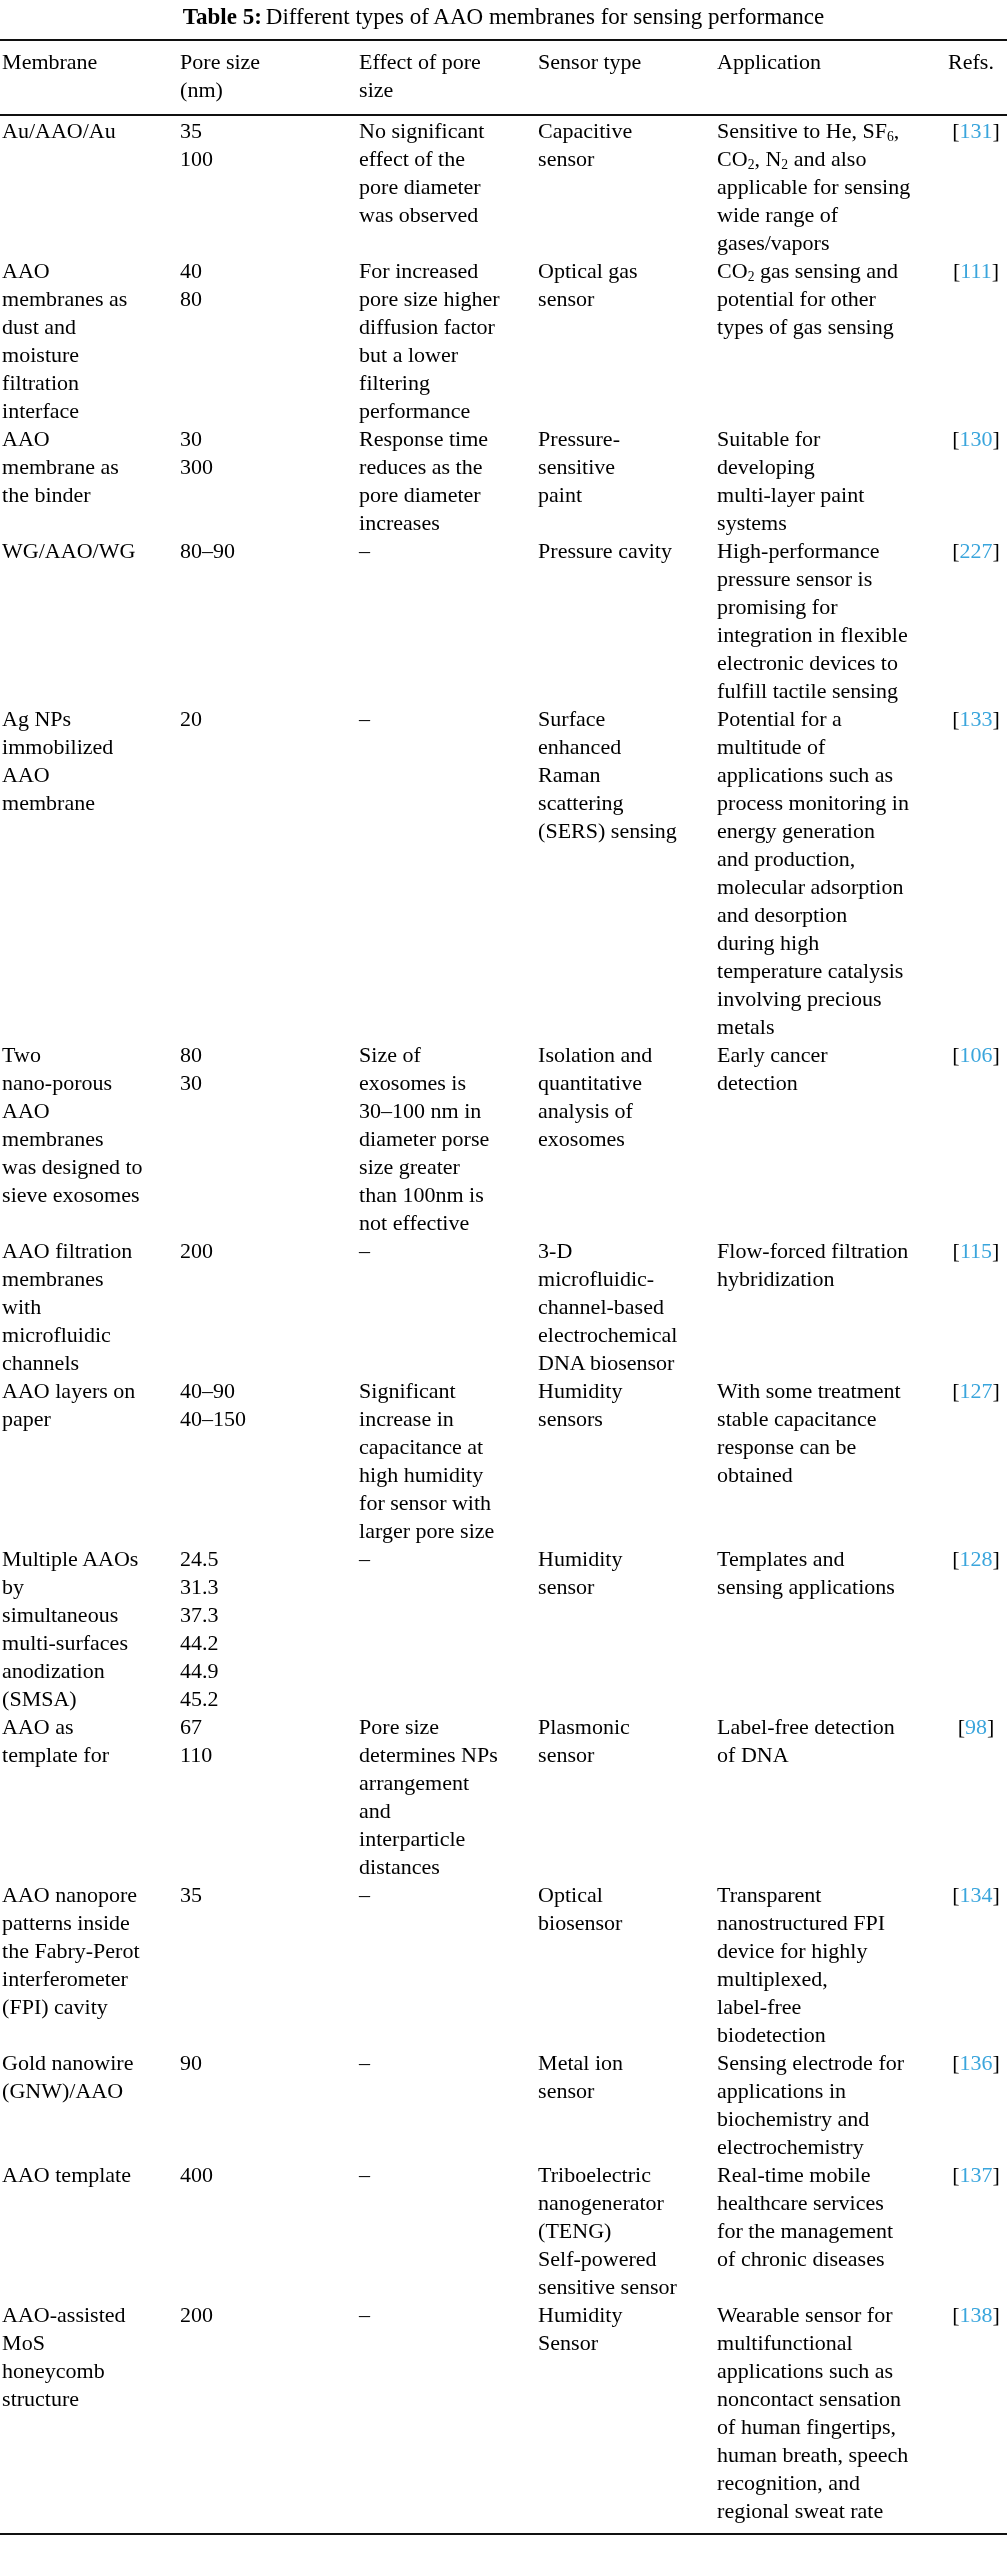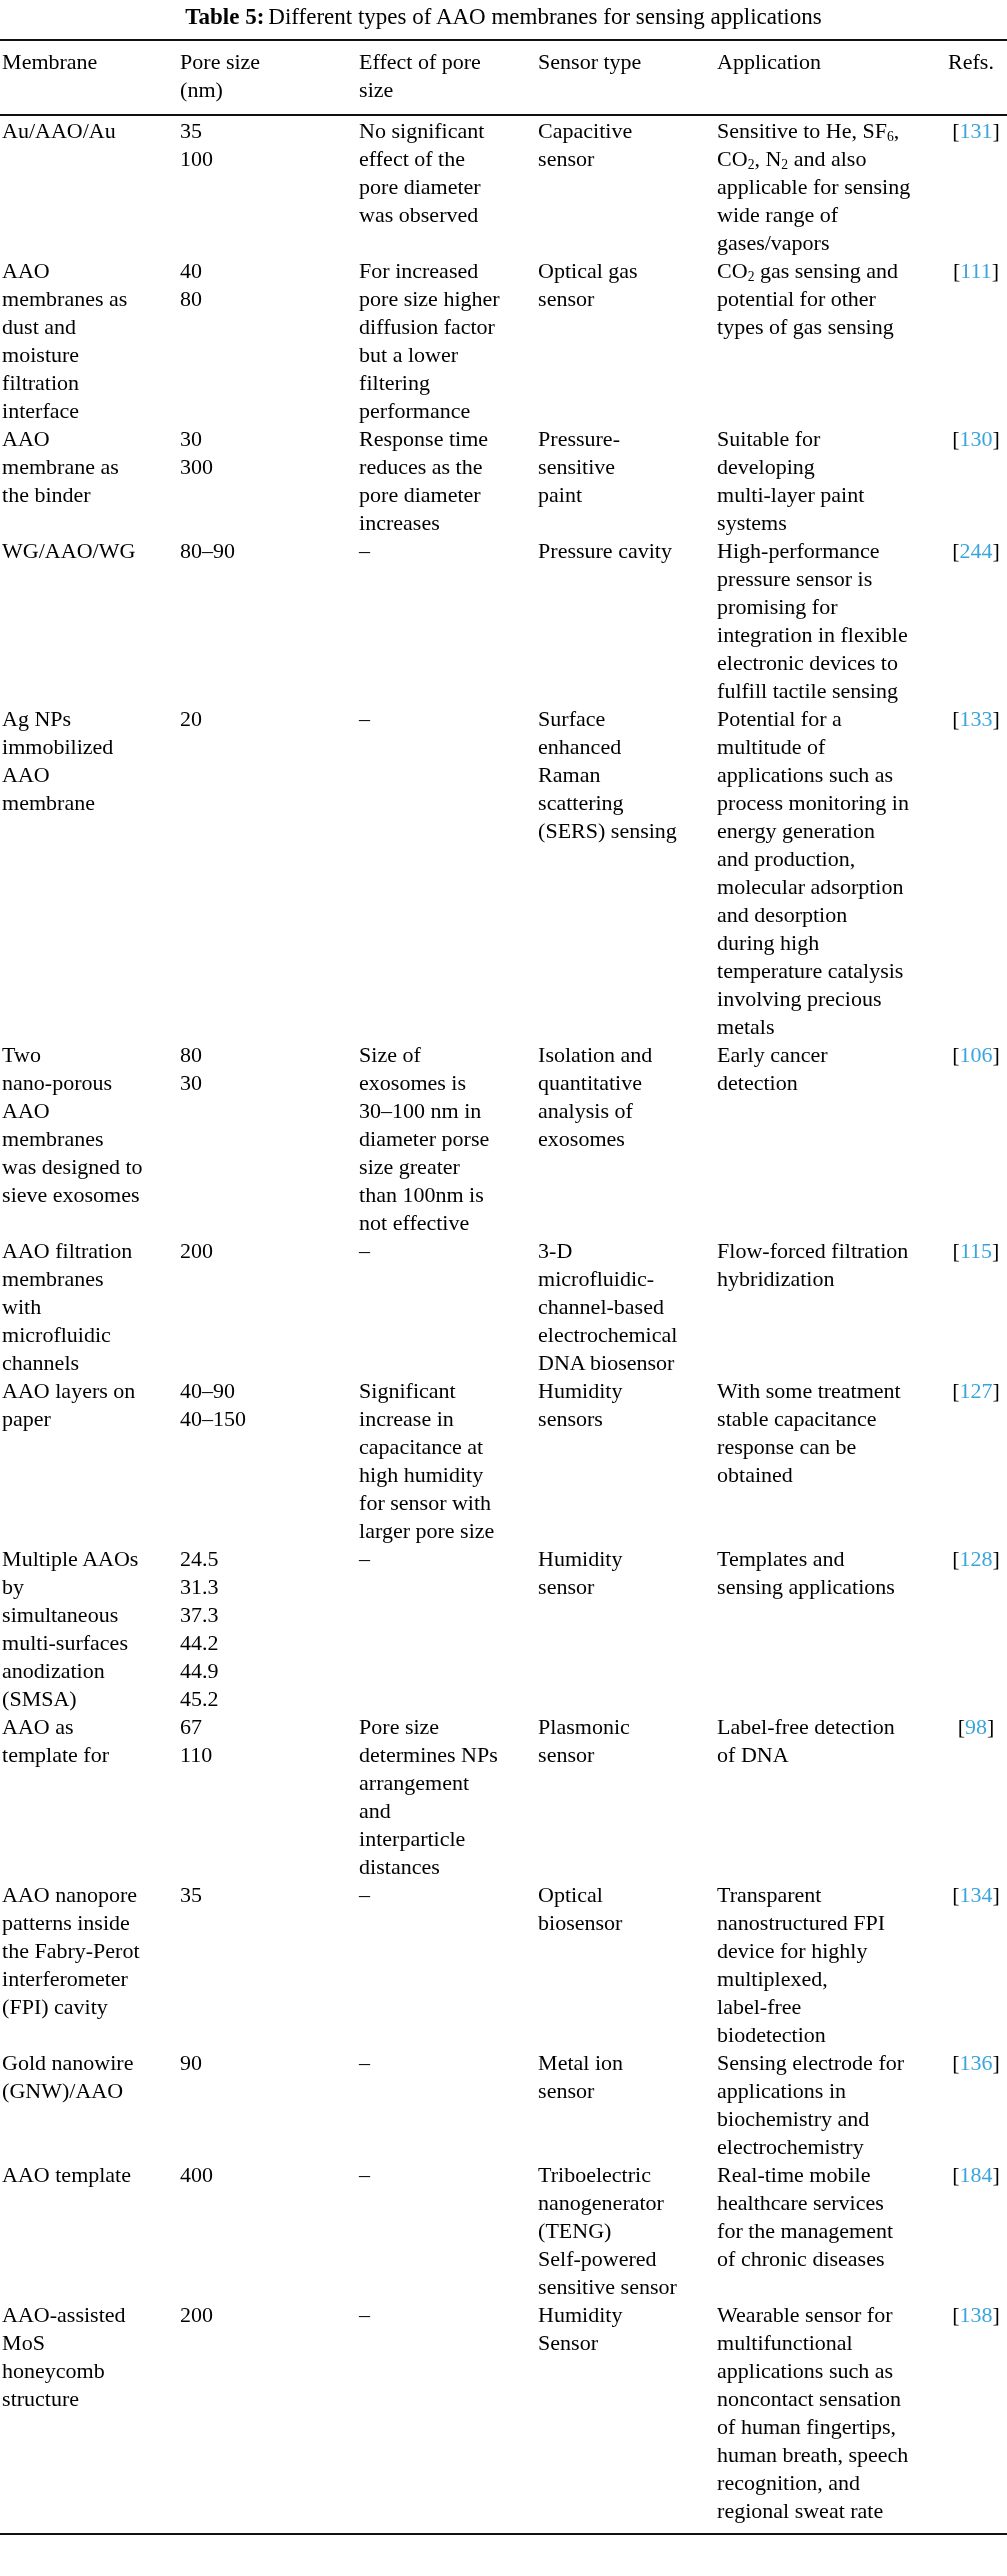--- a/index.html
+++ b/index.html
@@ -59,21 +59,21 @@
   }
   .ref-num { color: var(--ref-accent, #3aa5dc); }
   .refs-cell { text-align: center; }
 </style>
 </head>
 <body>
 
 <div class="page">
 
   <div class="caption">
-    <b>Table 5:</b><span>Different types of AAO membranes for sensing applications</span>
+    <b>Table 5:</b><span>Different types of AAO membranes for sensing performance</span>
   </div>
 
   <table class="aao">
     <colgroup>
       <col style="width:178px">
       <col style="width:179px">
       <col style="width:179px">
       <col style="width:179px">
       <col style="width:231px">
       <col style="width:61px">
@@ -115,21 +115,21 @@
     <td>Suitable for<br>developing<br>multi-layer paint<br>systems</td>
     <td class="refs-cell">[<span class="ref-num">130</span>]</td>
   </tr>
 
   <tr>
     <td>WG/AAO/WG</td>
     <td>80–90</td>
     <td>–</td>
     <td>Pressure cavity</td>
     <td>High-performance<br>pressure sensor is<br>promising for<br>integration in flexible<br>electronic devices to<br>fulfill tactile sensing</td>
-    <td class="refs-cell">[<span class="ref-num">244</span>]</td>
+    <td class="refs-cell">[<span class="ref-num">227</span>]</td>
   </tr>
 
   <tr>
     <td>Ag NPs<br>immobilized<br>AAO<br>membrane</td>
     <td>20</td>
     <td>–</td>
     <td>Surface<br>enhanced<br>Raman<br>scattering<br>(SERS) sensing</td>
     <td>Potential for a<br>multitude of<br>applications such as<br>process monitoring in<br>energy generation<br>and production,<br>molecular adsorption<br>and desorption<br>during high<br>temperature catalysis<br>involving precious<br>metals</td>
     <td class="refs-cell">[<span class="ref-num">133</span>]</td>
   </tr>
@@ -198,21 +198,21 @@
     <td>Sensing electrode for<br>applications in<br>biochemistry and<br>electrochemistry</td>
     <td class="refs-cell">[<span class="ref-num">136</span>]</td>
   </tr>
 
   <tr>
     <td>AAO template</td>
     <td>400</td>
     <td>–</td>
     <td>Triboelectric<br>nanogenerator<br>(TENG)<br>Self-powered<br>sensitive sensor</td>
     <td>Real-time mobile<br>healthcare services<br>for the management<br>of chronic diseases</td>
-    <td class="refs-cell">[<span class="ref-num">184</span>]</td>
+    <td class="refs-cell">[<span class="ref-num">137</span>]</td>
   </tr>
 
   <tr>
     <td>AAO-assisted<br>MoS<br>honeycomb<br>structure</td>
     <td>200</td>
     <td>–</td>
     <td>Humidity<br>Sensor</td>
     <td>Wearable sensor for<br>multifunctional<br>applications such as<br>noncontact sensation<br>of human fingertips,<br>human breath, speech<br>recognition, and<br>regional sweat rate</td>
     <td class="refs-cell">[<span class="ref-num">138</span>]</td>
   </tr>

